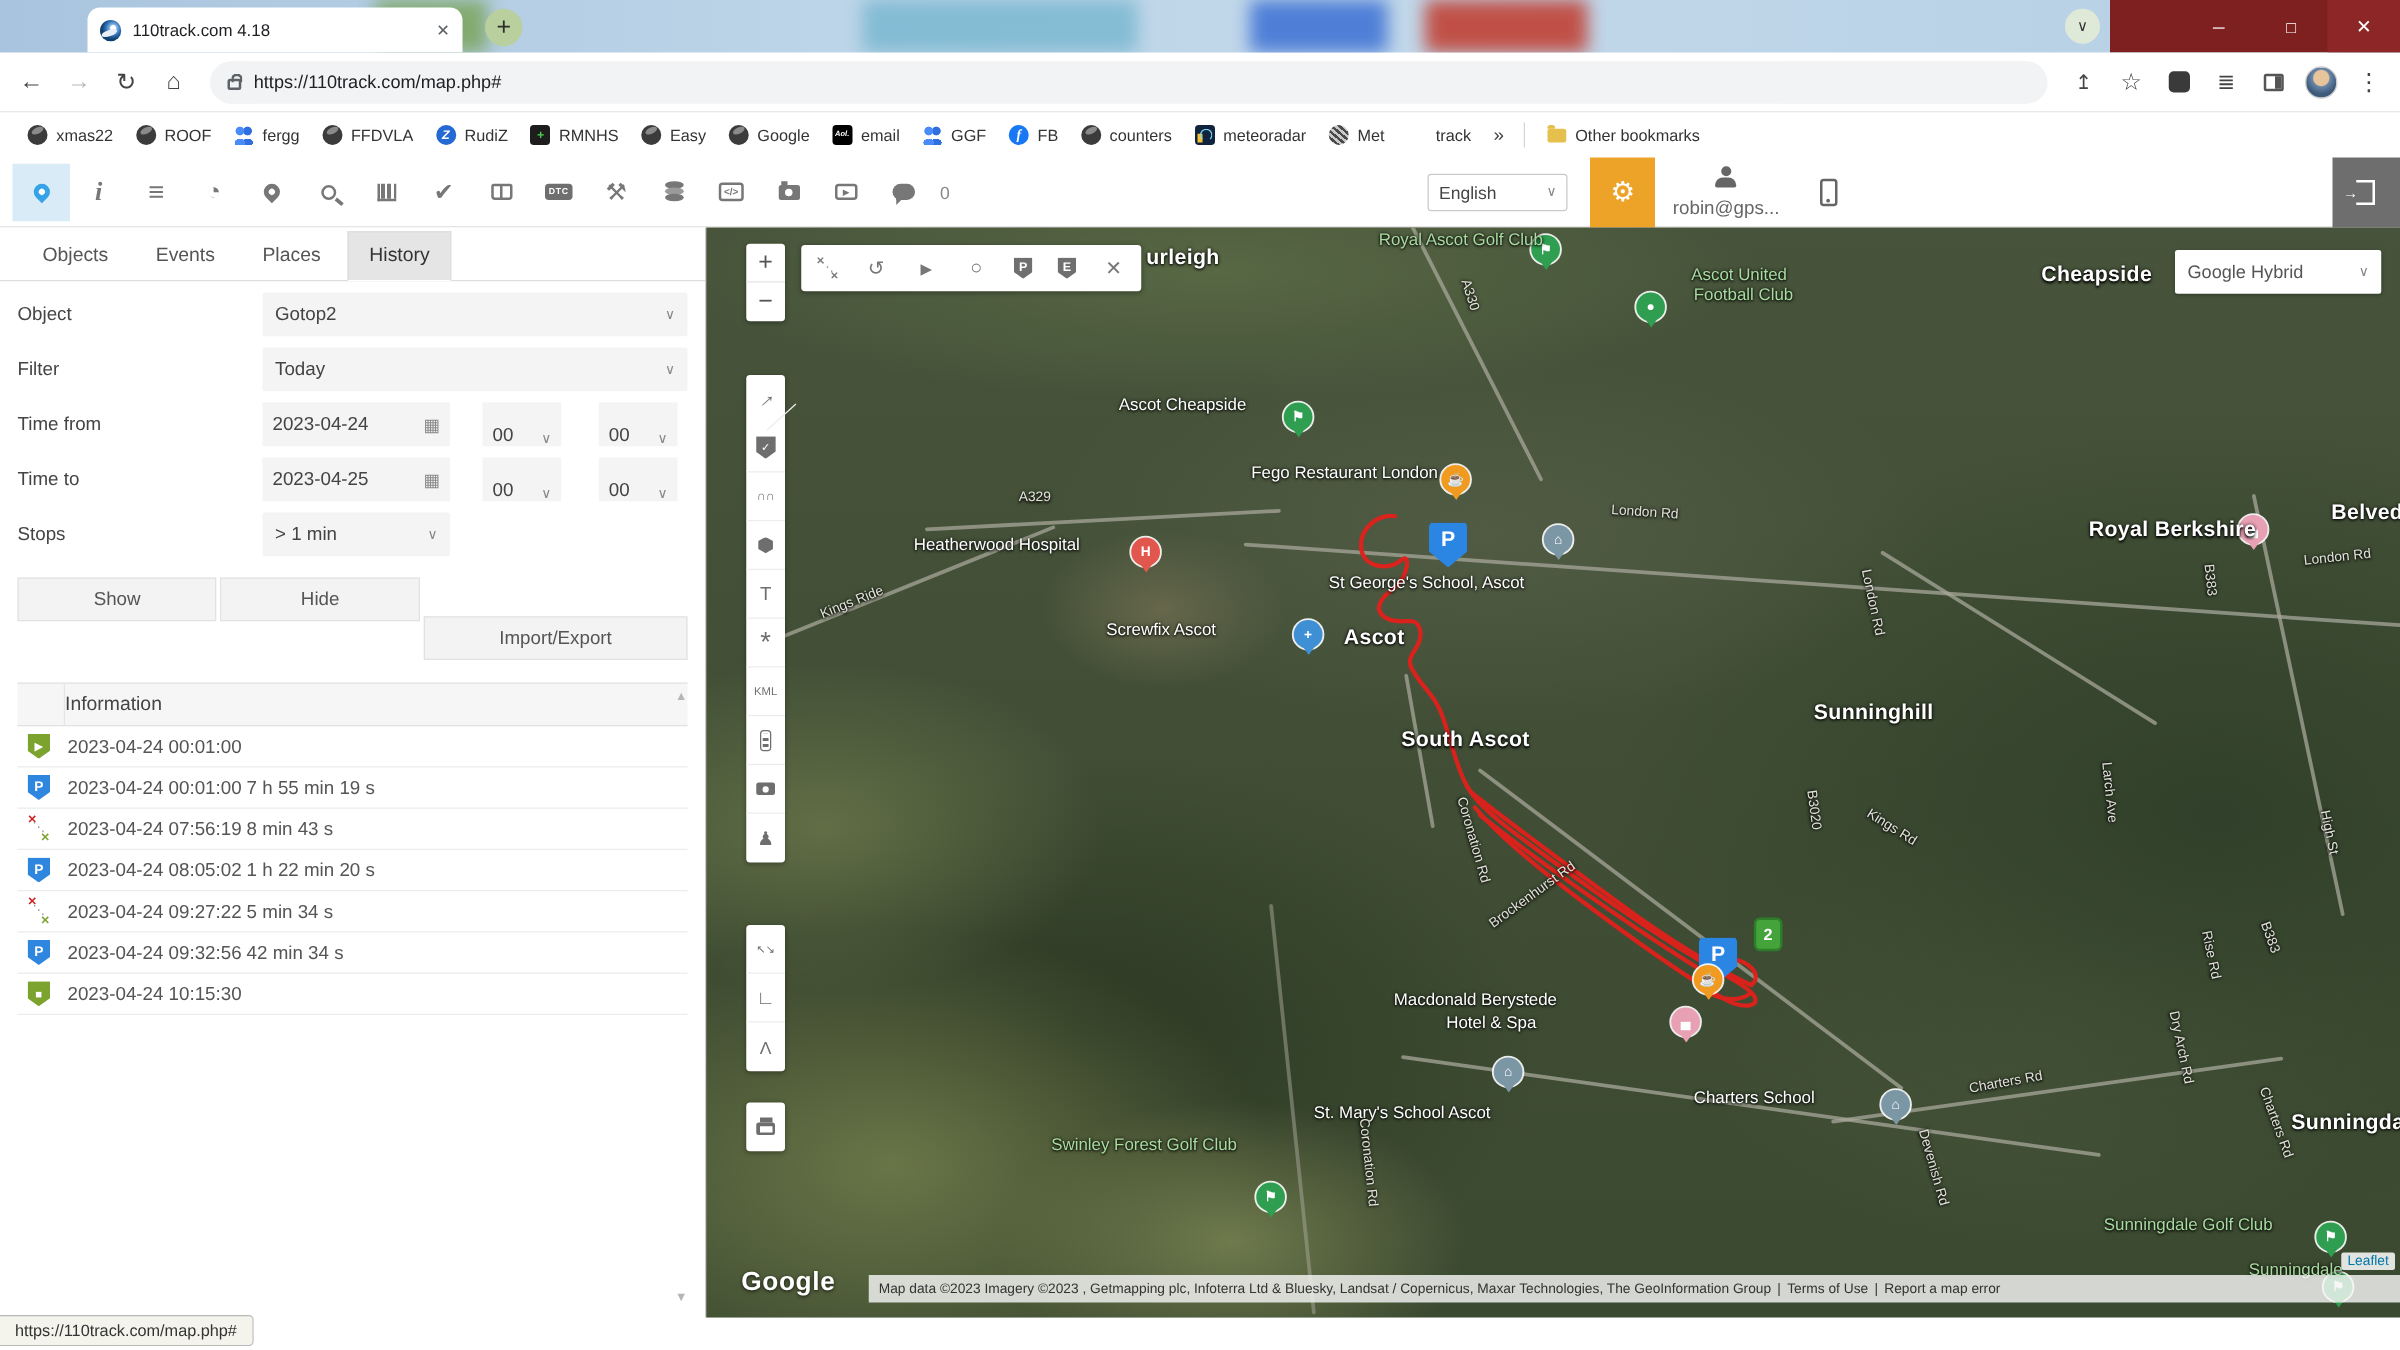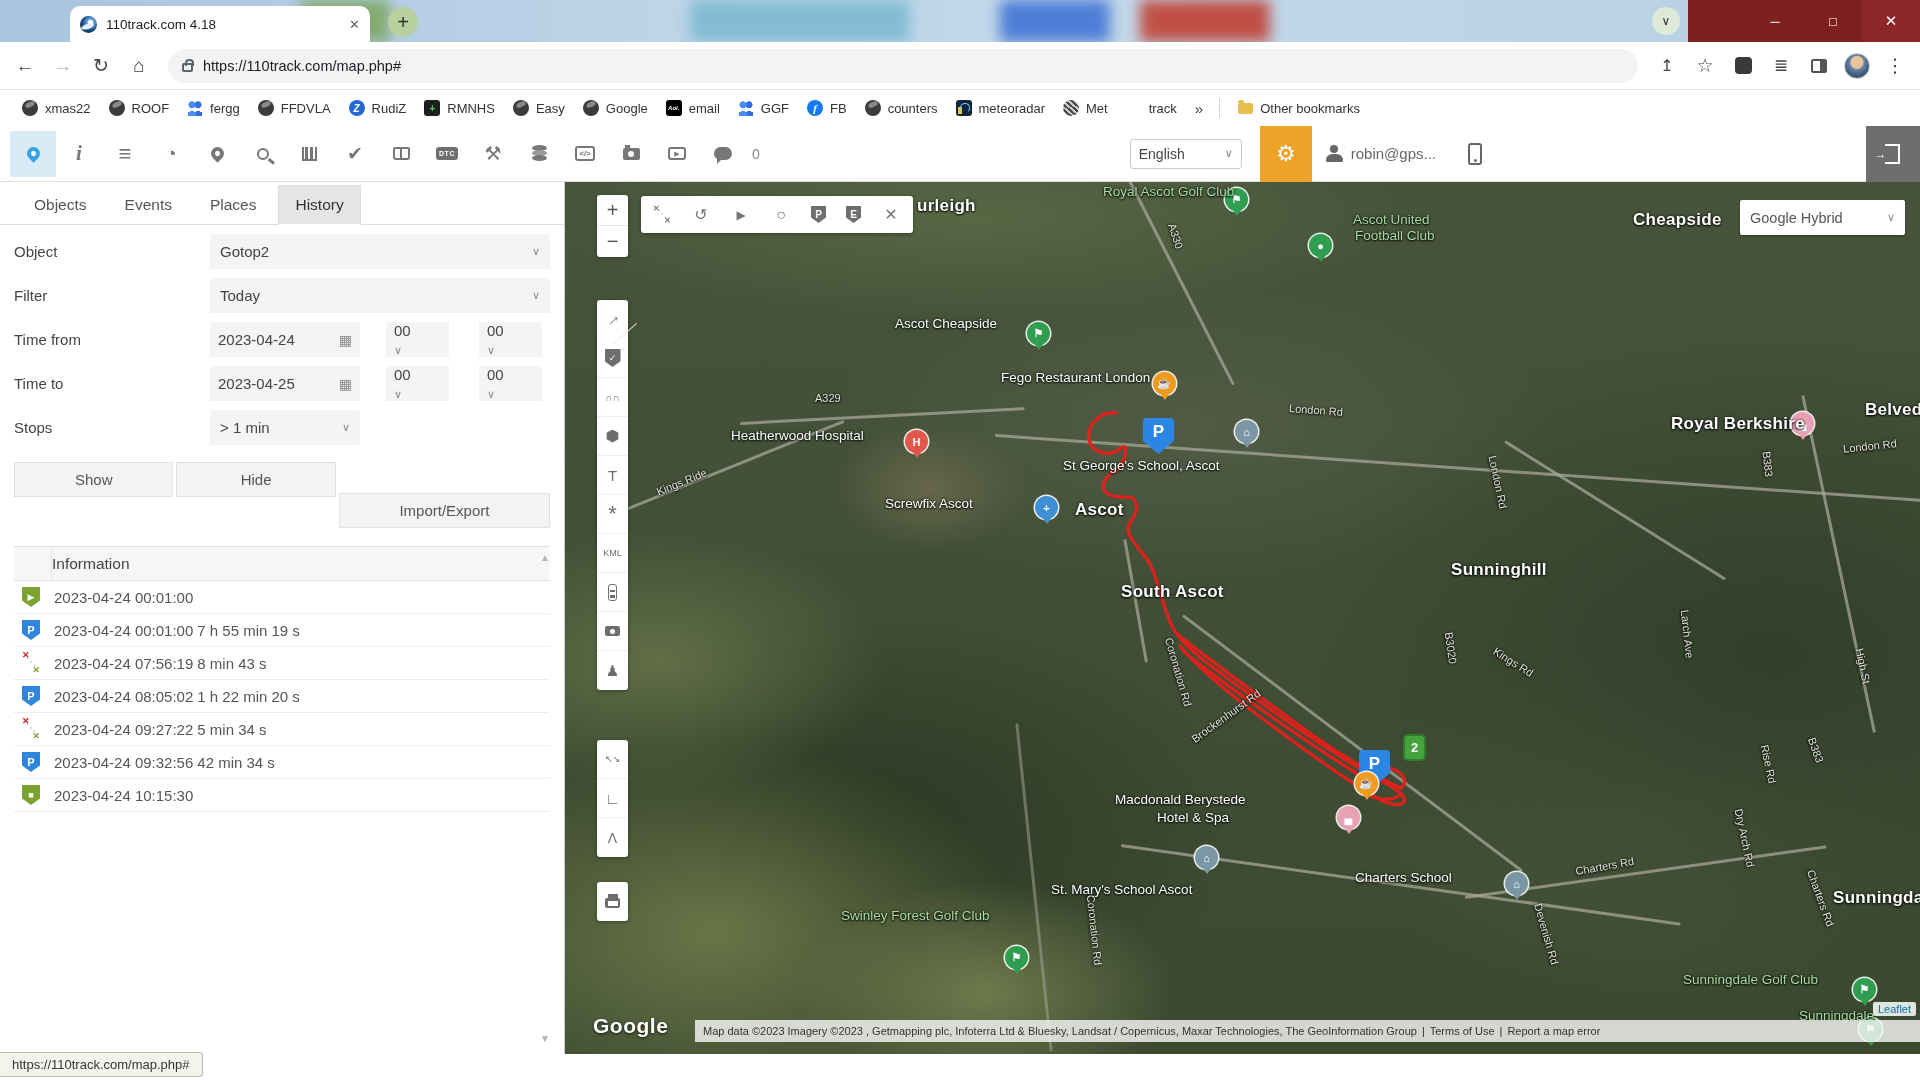--- a/index.html
+++ b/index.html
@@ -68,21 +68,21 @@
   .i-camera { width:17px; height:12px; background:#777; border-radius:2px; position:relative; }
   .i-camera::before { content:""; position:absolute; left:5.5px; top:3px; width:6px; height:6px; border-radius:50%; background:#fff; }
   .i-camera::after { content:""; position:absolute; left:2px; top:-3px; width:5px; height:3px; background:#777; }
   .i-media { width:18px; height:13px; border:2px solid #777; border-radius:3px; display:flex; align-items:center; justify-content:center; font-size:7px; color:#777; }
   .i-chat { width:18px; height:13px; background:#777; border-radius:7px; position:relative; }
   .i-chat::after { content:""; position:absolute; left:3px; bottom:-4px; border:4px solid transparent; border-top-color:#777; border-left-color:#777; }
   .chat-count { font-size:14px; color:#888; margin-left:6px; }
   .lang-select { margin-left:auto; width:112px; height:30px; border:1px solid #c9c9c9; border-radius:3px; background:#fff; display:flex; align-items:center; justify-content:space-between; padding:0 8px; font-size:14px; color:#444; }
   .chev { font-size:11px; color:#888; }
   .gearbtn { width:52px; height:56px; background:#eda328; color:#fff; font-size:22px; display:flex; align-items:center; justify-content:center; margin-left:18px; }
-  .userbox { display:flex; align-items:center; gap:8px; margin:0 18px 0 14px; color:#666; font-size:15px; }
+  .userbox { display:flex; align-items:center; gap:8px; margin:0 18px 0 14px; color:#666; font-size:15px;flex-direction:column; }
   .i-person { width:17px; height:17px; position:relative; }
   .i-person::before { content:""; position:absolute; left:4.5px; top:0; width:8px; height:8px; border-radius:50%; background:#666; }
   .i-person::after { content:""; position:absolute; left:0; bottom:0; width:17px; height:8px; border-radius:8px 8px 2px 2px; background:#666; }
   .i-phone { width:14px; height:22px; border:2px solid #666; border-radius:3px; position:relative; margin:0 14px; }
   .i-phone::after { content:""; position:absolute; left:3.5px; bottom:1px; width:3px; height:3px; border-radius:50%; background:#666; }
   .exitbtn { width:54px; height:56px; margin-left:auto; background:#6e6e6e; display:flex; align-items:center; justify-content:center; }
   .i-exit { width:15px; height:20px; border:2.5px solid #fff; border-left:none; position:relative; }
   .i-exit::after { content:"→"; position:absolute; left:-11px; top:1px; color:#fff; font-size:12px; }
 
   
@@ -90,21 +90,21 @@
   .sidebar { width:565px; background:#fff; border-right:1px solid #ccc; position:relative; padding:0 0 0 0; }
   .sidebar-inner { padding:0 14px; }
   .tabsrow { display:flex; align-items:flex-end; height:43px; border-bottom:1px solid #ddd; padding-left:18px; gap:6px; }
   .stab { font-size:15.5px; color:#555; padding:10px 16px; cursor:pointer; }
   .stab.on { background:#e5e5e5; border:1px solid #ddd; border-bottom:1px solid #fff; margin-bottom:-1px; color:#333; }
   .frow { display:flex; align-items:center; margin:9px 0; height:35px; }
   .flabel { width:196px; font-size:15px; color:#444; }
   .fselect { flex:1; background:#f4f4f4; height:35px; display:flex; align-items:center; justify-content:space-between; padding:0 10px; font-size:15px; color:#444; border-radius:2px; }
   .fdate { width:150px; background:#f4f4f4; height:35px; display:flex; align-items:center; justify-content:space-between; padding:0 8px; font-size:15px; color:#444; margin-right:26px; }
   .cal { color:#8a8a8a; font-size:14px; }
-  .ftime { width:63px; background:#f4f4f4; height:35px; display:flex; align-items:flex-start; justify-content:space-between; padding:0 8px; font-size:15px; color:#444; margin-right:30px;flex-direction:column; }
+  .ftime { width:63px; background:#f4f4f4; height:35px; display:flex; align-items:flex-end; justify-content:space-between; padding:0 8px; font-size:15px; color:#444; margin-right:30px; }
   .btnrow { display:flex; gap:3px; margin-top:17px; }
   .gbtn { background:#f3f3f3; border:1px solid #e2e2e2; height:35px; display:flex; align-items:center; justify-content:center; font-size:15px; color:#555; }
   .infohead { margin-top:18px; height:35px; background:#f6f6f6; border-top:1px solid #e2e2e2; border-bottom:1px solid #e2e2e2; display:flex; align-items:center; }
   .infohead .col1 { width:38px; height:100%; border-right:1px solid #e5e5e5; }
   .infohead .col2 { flex:1; text-align:left; font-size:15.5px; color:#444; }
   .erow { display:flex; align-items:center; height:33px; border-bottom:1px solid #ececec; font-size:15px; color:#555; gap:14px; padding-left:8px; }
   .shield { width:18px; height:20px; clip-path:polygon(0 0,100% 0,100% 68%,50% 100%,0 68%); display:flex; align-items:center; justify-content:center; color:#fff; font-size:9px; flex:none; }
   .sh-green { background:#7da32f; }
   .sh-blue { background:#2e86de; font-weight:bold; font-size:11px; }
   .mv { position:relative; width:18px; height:20px; flex:none; }

